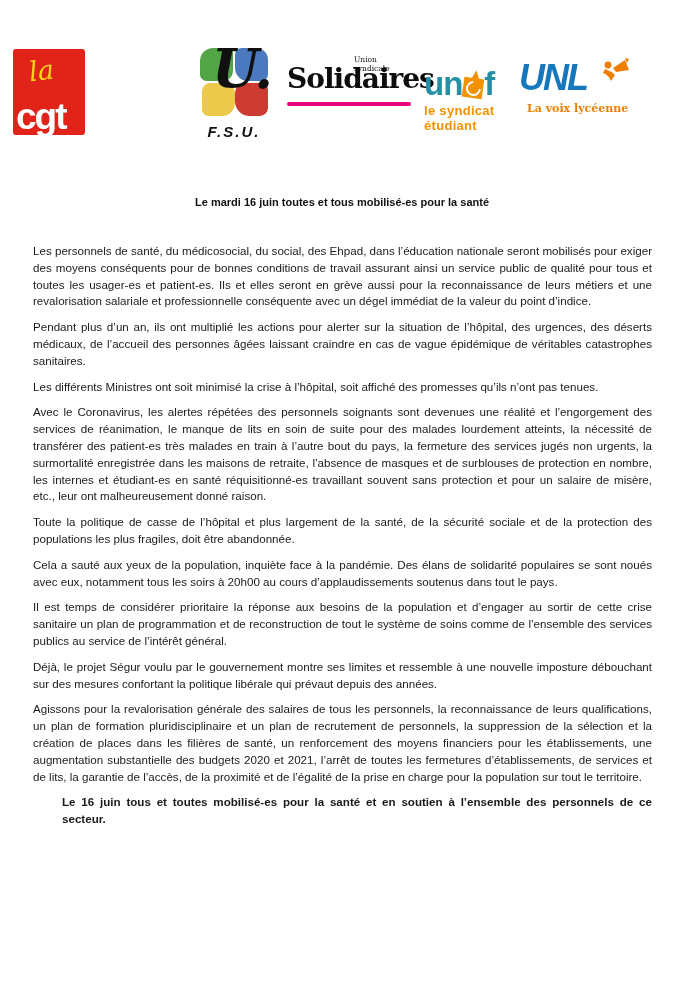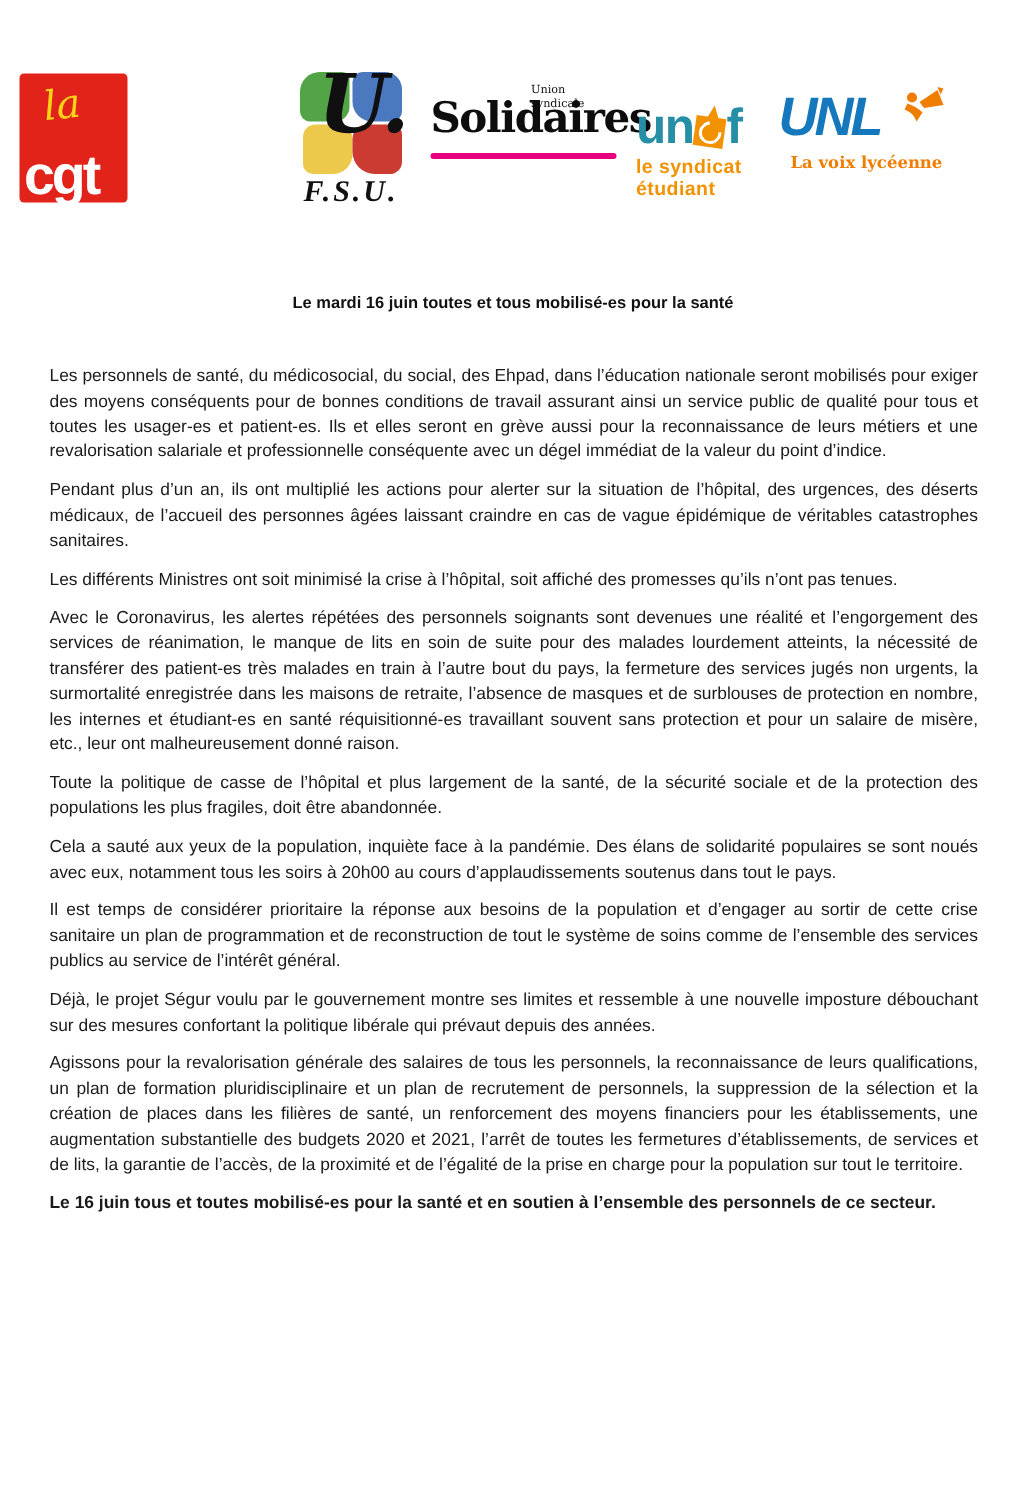--- a/index.html
+++ b/index.html
@@ -23,21 +23,21 @@
 
   
   .logo-fsu { left:196px; top:48px; width:76px; height:90px; }
   .fsu-squares { position:relative; width:68px; height:68px; margin-left:4px; }
   .fsu-sq { position:absolute; width:33px; height:33px; }
   .fsu-g { left:0; top:0; background:#52a447; border-radius:40% 15% 30% 20%; }
   .fsu-b { right:0; top:0; background:#4a79c0; border-radius:20% 35% 20% 40%; }
   .fsu-y { left:2px; bottom:0; background:#ecc94b; border-radius:25% 30% 40% 20%; }
   .fsu-r { right:0; bottom:0; background:#cb3b31; border-radius:30% 20% 25% 45%; }
   .fsu-u { position:absolute; top:-8px; left:12px; font-family:"DejaVu Serif",serif; font-style:italic; font-weight:bold; font-size:54px; color:#101010; line-height:1.1; }
-  .fsu-caption { position:absolute; bottom:-2px; left:0; width:100%; text-align:center; font-family:Liberation Serif, serif; font-style:italic; font-weight:bold; font-size:20px; letter-spacing:2px; color:#101010; }
+  .fsu-caption { position:absolute; bottom:-2px; left:0; width:100%; text-align:center; font-family:Liberation Sans, sans-serif; font-style:italic; font-weight:bold; font-size:15px; letter-spacing:2px; color:#101010; }
 
   
   .logo-solidaires { left:287px; top:56px; width:127px; height:62px; }
   .sol-small { position:absolute; top:0; right:20px; font-family:"DejaVu Serif",serif; font-size:7.5px; line-height:1.15; color:#111; width:40px; text-align:left; }
   .sol-text { position:absolute; top:8px; left:0; font-family:"DejaVu Serif",serif; font-weight:bold; font-size:28px; letter-spacing:-1px; color:#0d0d0d; line-height:1.1; }
   .sol-underline { position:absolute; top:46px; left:0; width:124px; height:3.5px; background:#e6007e; border-radius:2px; }
 
   
   .logo-unef { left:424px; top:60px; width:108px; height:62px; }
   .unef-row { position:relative; height:40px; display:flex; align-items:flex-end; }
@@ -51,21 +51,21 @@
   .logo-unl { left:519px; top:60px; width:110px; height:62px; }
   .unl-row { position:relative; height:38px; }
   .unl-text { color:#1577bc; font-weight:800; font-style:italic; font-size:36px; line-height:1; letter-spacing:-2px; }
   .unl-figure { position:absolute; right:-2px; top:-4px; }
   .unl-tagline { color:#ef7d00; font-family:"DejaVu Serif",serif; font-weight:bold; font-size:11px; margin-top:4px; margin-left:8px; }
 
   
   .doc-title { position:absolute; top:196px; left:0; width:684px; text-align:center; font-weight:bold; font-size:11px; color:#111; }
   .doc-body { position:absolute; top:243px; left:33px; width:619px; }
   .doc-body p { margin:0 0 9px 0; font-size:11.6px; line-height:16.8px; text-align:justify; color:#1a1a1a; }
-  .doc-body p.closing { font-weight:bold; }
+  .doc-body p.closing { font-weight:bold;margin-left:29px; }
 </style>
 </head>
 <body>
 
 <div class="page">
 
   <div class="logo-bar">
 
     <div class="logo logo-cgt">
       <span class="cgt-la">la</span>

